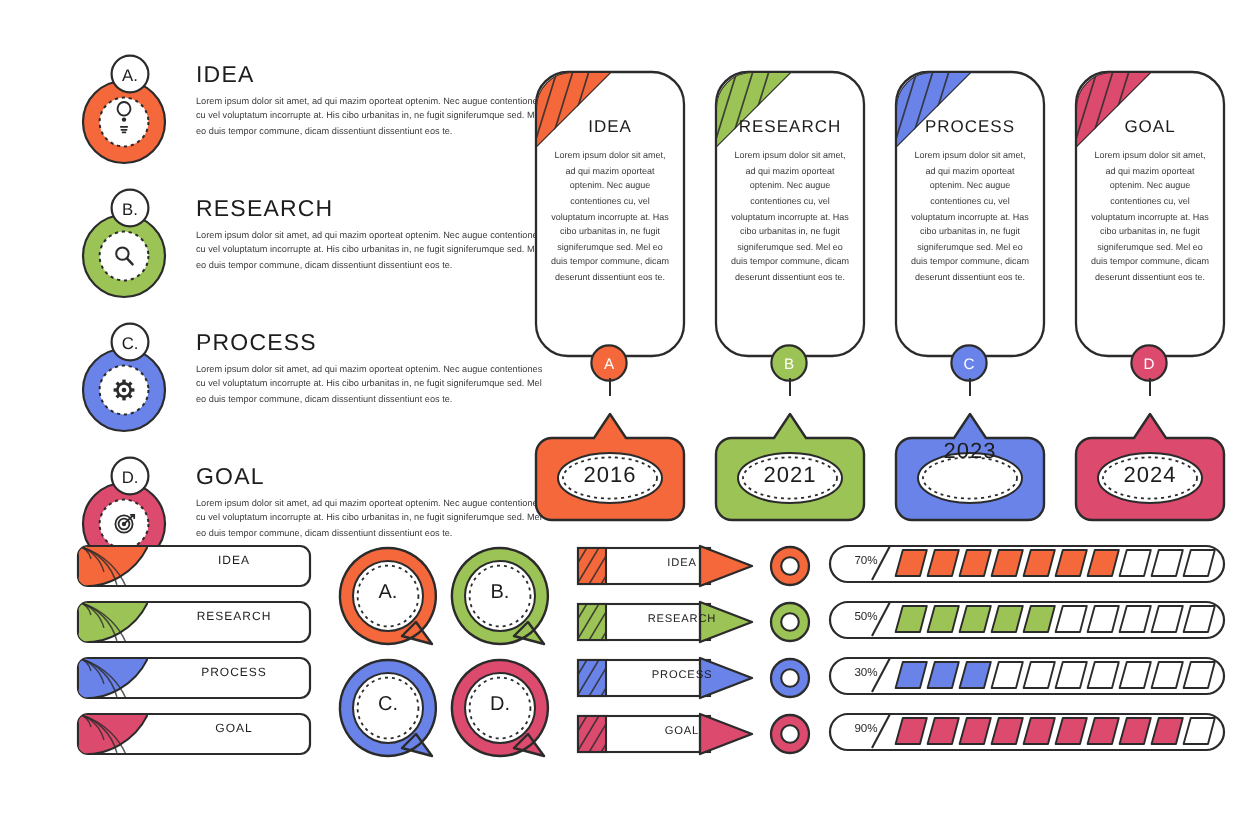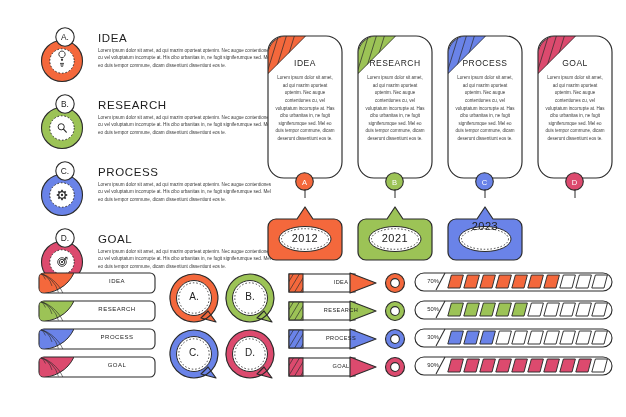--- a/index.html
+++ b/index.html
@@ -301,37 +301,45 @@
       </div>
     </div>
 
   <div class="years" id="yearRow">
       <div class="ybox" style="left: 0px;">
         <svg width="78" height="58" viewBox="0 0 78 58">
           <path d="M39,1 L47,13 L68,13 A8,8 0 0,1 76,21 L76,46 A8,8 0 0,1 68,54 L10,54 A8,8 0 0,1 2,46 L2,21 A8,8 0 0,1 10,13 L31,13 Z" fill="#F4683C" stroke="#2b2b2b" stroke-width="1.2" stroke-linejoin="round"></path>
           <ellipse cx="39" cy="33" rx="26" ry="12.5" fill="#fff" stroke="#2b2b2b" stroke-width="1"></ellipse>
           <ellipse cx="39" cy="33" rx="23.5" ry="10.3" fill="none" stroke="#2b2b2b" stroke-width="0.9" stroke-dasharray="1.5 1.9"></ellipse>
         </svg>
-        <div class="ylabel" style="top: 26px;">2012</div>
+        <div class="ylabel" style="top: 26px;">2016</div>
       </div>
       <div class="ybox" style="left: 90px;">
         <svg width="78" height="58" viewBox="0 0 78 58">
           <path d="M39,1 L47,13 L68,13 A8,8 0 0,1 76,21 L76,46 A8,8 0 0,1 68,54 L10,54 A8,8 0 0,1 2,46 L2,21 A8,8 0 0,1 10,13 L31,13 Z" fill="#9CC356" stroke="#2b2b2b" stroke-width="1.2" stroke-linejoin="round"></path>
           <ellipse cx="39" cy="33" rx="26" ry="12.5" fill="#fff" stroke="#2b2b2b" stroke-width="1"></ellipse>
           <ellipse cx="39" cy="33" rx="23.5" ry="10.3" fill="none" stroke="#2b2b2b" stroke-width="0.9" stroke-dasharray="1.5 1.9"></ellipse>
         </svg>
         <div class="ylabel" style="top: 26px;">2021</div>
       </div>
       <div class="ybox" style="left: 180px;">
         <svg width="78" height="58" viewBox="0 0 78 58">
           <path d="M39,1 L47,13 L68,13 A8,8 0 0,1 76,21 L76,46 A8,8 0 0,1 68,54 L10,54 A8,8 0 0,1 2,46 L2,21 A8,8 0 0,1 10,13 L31,13 Z" fill="#6A83E8" stroke="#2b2b2b" stroke-width="1.2" stroke-linejoin="round"></path>
           <ellipse cx="39" cy="33" rx="26" ry="12.5" fill="#fff" stroke="#2b2b2b" stroke-width="1"></ellipse>
           <ellipse cx="39" cy="33" rx="23.5" ry="10.3" fill="none" stroke="#2b2b2b" stroke-width="0.9" stroke-dasharray="1.5 1.9"></ellipse>
         </svg>
         <div class="ylabel" style="top: 14px;">2023</div>
+      </div>
+      <div class="ybox" style="left: 270px;">
+        <svg width="78" height="58" viewBox="0 0 78 58">
+          <path d="M39,1 L47,13 L68,13 A8,8 0 0,1 76,21 L76,46 A8,8 0 0,1 68,54 L10,54 A8,8 0 0,1 2,46 L2,21 A8,8 0 0,1 10,13 L31,13 Z" fill="#DC4A6E" stroke="#2b2b2b" stroke-width="1.2" stroke-linejoin="round"></path>
+          <ellipse cx="39" cy="33" rx="26" ry="12.5" fill="#fff" stroke="#2b2b2b" stroke-width="1"></ellipse>
+          <ellipse cx="39" cy="33" rx="23.5" ry="10.3" fill="none" stroke="#2b2b2b" stroke-width="0.9" stroke-dasharray="1.5 1.9"></ellipse>
+        </svg>
+        <div class="ylabel" style="top: 26px;">2024</div>
       </div>
     </div>
 
   <div class="tabs" id="tabList">
       <div class="tabrow">
         <svg width="118" height="22" viewBox="0 0 118 22">
           <defs>
             <clipPath id="tabclip0">
               <path d="M1,6 A5,5 0 0,1 6,1 L36,1 L36,21 L6,21 A5,5 0 0,1 1,16 Z"></path>
             </clipPath>

